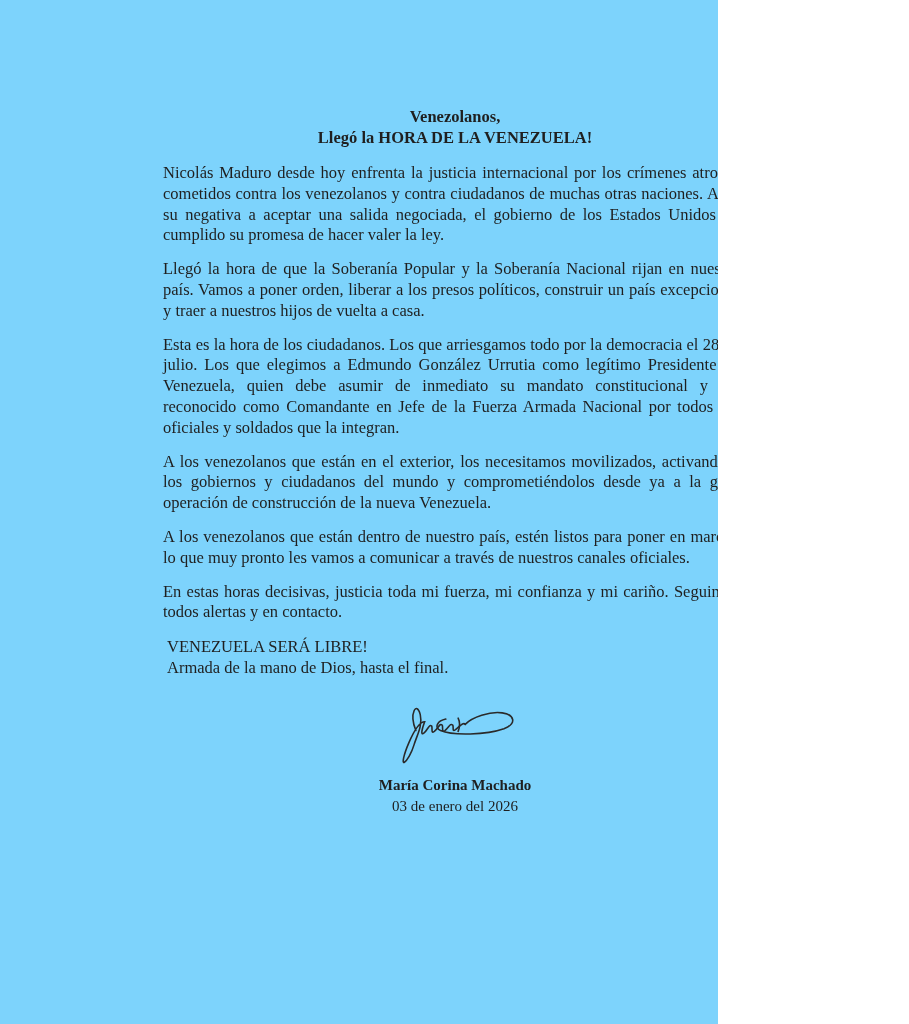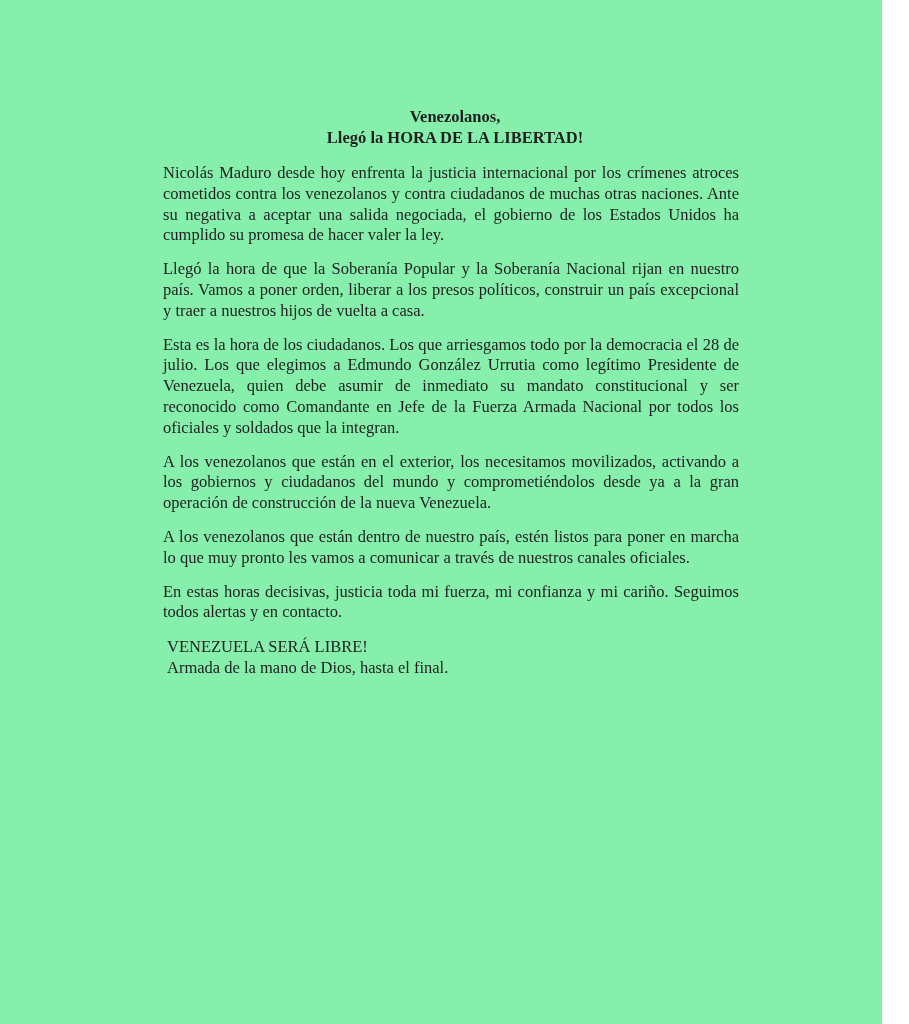--- a/index.html
+++ b/index.html
@@ -2,23 +2,23 @@
 <html><head>
 <meta charset="utf-8">
 <style>
   html, body {
     margin: 0;
     padding: 0;
     background: #ffffff;
   }
   .page {
     position: relative;
-    width: 882px;
+    width: 718px;
     height: 1024px;
-    background: #86efac;
+    background: #7dd3fc;
     overflow: hidden;
     font-family: "Liberation Serif", "DejaVu Serif", serif;
     color: #1f1f1f;
   }
   .content {
     position: absolute;
     left: 163px;
     top: 106px;
     width: 584px;
   }
@@ -64,30 +64,58 @@
   }
 </style>
 </head>
 <body>
 
 <div class="page">
   <div class="content">
 
     <div class="title-block">
       <div>Venezolanos,</div>
-      <div>Llegó la HORA DE LA LIBERTAD!</div>
+      <div>Llegó la HORA DE LA VENEZUELA!</div>
     </div>
 
     <p class="para">Nicolás Maduro desde hoy enfrenta la justicia internacional por los crímenes atroces cometidos contra los venezolanos y contra ciudadanos de muchas otras naciones. Ante su negativa a aceptar una salida negociada, el gobierno de los Estados Unidos ha cumplido su promesa de hacer valer la ley.</p>
     <p class="para">Llegó la hora de que la Soberanía Popular y la Soberanía Nacional rijan en nuestro país. Vamos a poner orden, liberar a los presos políticos, construir un país excepcional y traer a nuestros hijos de vuelta a casa.</p>
     <p class="para">Esta es la hora de los ciudadanos. Los que arriesgamos todo por la democracia el 28 de julio. Los que elegimos a Edmundo González Urrutia como legítimo Presidente de Venezuela, quien debe asumir de inmediato su mandato constitucional y ser reconocido como Comandante en Jefe de la Fuerza Armada Nacional por todos los oficiales y soldados que la integran.</p>
     <p class="para">A los venezolanos que están en el exterior, los necesitamos movilizados, activando a los gobiernos y ciudadanos del mundo y comprometiéndolos desde ya a la gran operación de construcción de la nueva Venezuela.</p>
     <p class="para">A los venezolanos que están dentro de nuestro país, estén listos para poner en marcha lo que muy pronto les vamos a comunicar a través de nuestros canales oficiales.</p>
     <p class="para">En estas horas decisivas, justicia toda mi fuerza, mi confianza y mi cariño. Seguimos todos alertas y en contacto.</p>
 
     <div class="closing-block">
       <span class="closing-line">VENEZUELA SERÁ LIBRE!</span>
       <span class="closing-line">Armada de la mano de Dios, hasta el final.</span>
     </div>
 
+    <div class="sig-wrap">
+      <svg width="135" height="74" viewBox="0 0 150 84" aria-hidden="true">
+        <g fill="none" stroke="#2a2a2a" stroke-width="1.8" stroke-linecap="round">
+          <path d="M30 46
+                   C 22 26, 31 12, 35 28
+                   C 38 40, 31 52, 28 62
+                   C 25 72, 20 80, 17 82
+                   C 14 84, 16 74, 22 60
+                   C 28 46, 35 36, 40 36
+                   C 37 44, 35 52, 39 49
+                   C 44 45, 45 38, 48 41
+                   C 49 44, 47 50, 51 47
+                   C 56 43, 57 37, 60 40
+                   C 61 43, 59 49, 63 46
+                   C 68 42, 69 37, 72 40
+                   C 73 43, 71 48, 75 45
+                   C 80 41, 84 36, 86 39"></path>
+          <path d="M86 39
+                   C 94 31, 114 24, 128 26
+                   C 142 28, 145 38, 130 44
+                   C 110 51, 72 52, 58 46
+                   C 50 42, 55 35, 64 33"></path>
+          <path d="M78 32 C 80 36, 80 42, 78 47"></path>
+        </g>
+      </svg>
+      <div class="sig-name">María Corina Machado</div>
+      <div class="sig-date">03 de enero del 2026</div>
+    </div>
 
   </div>
 </div>
 
 </body></html>

